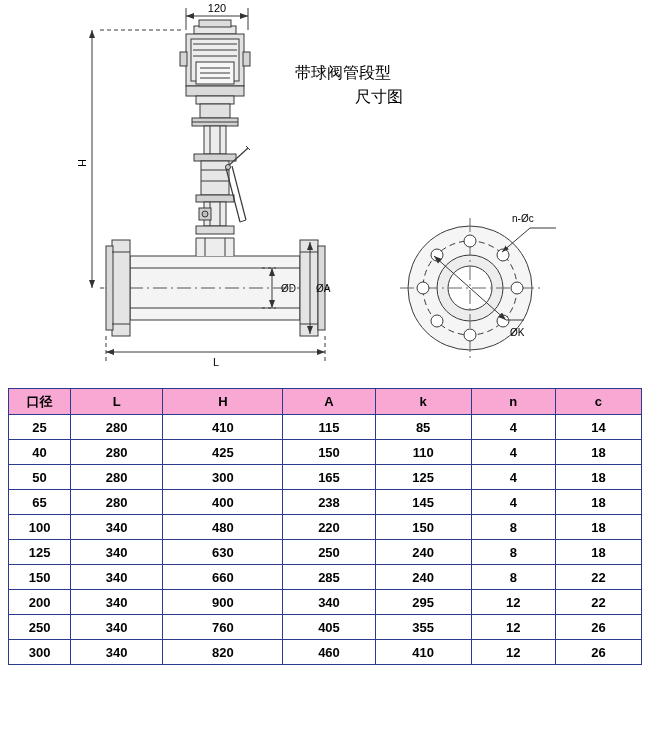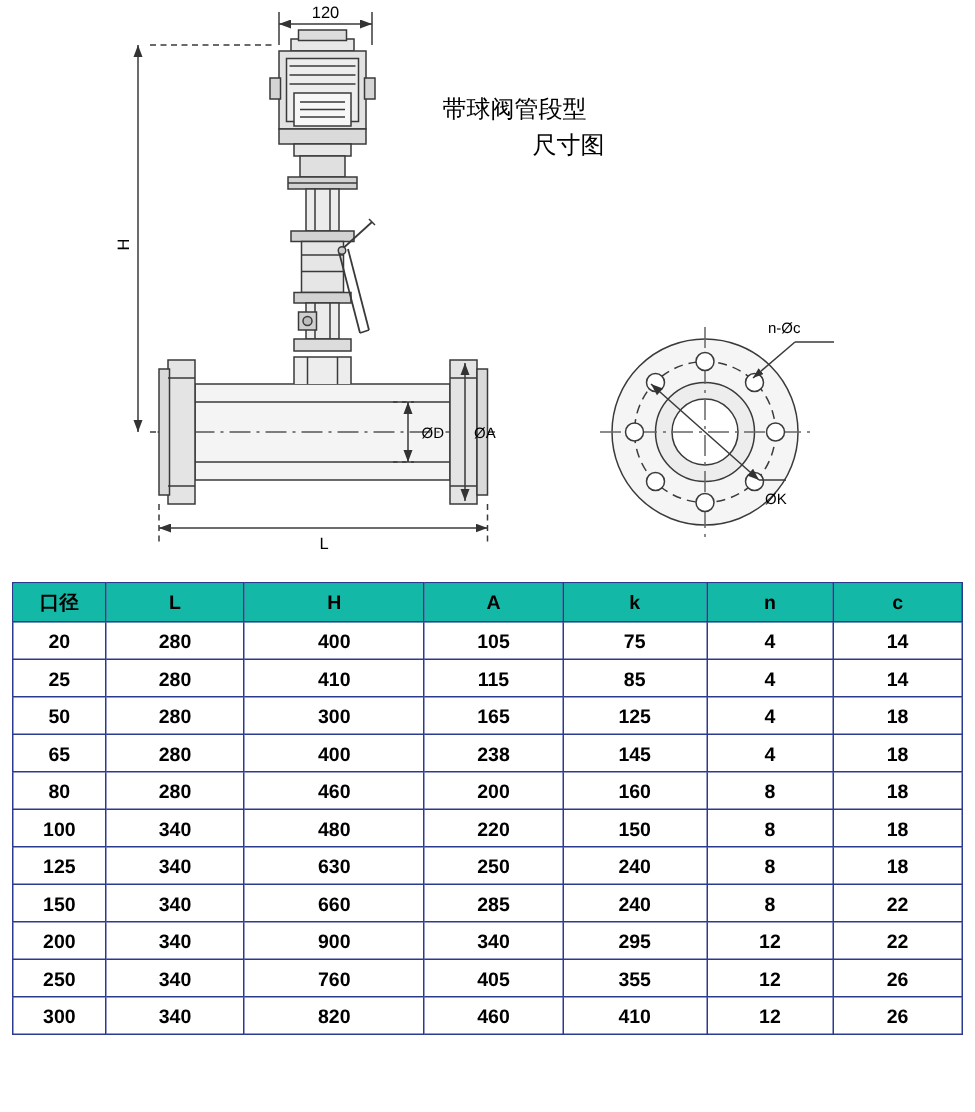--- a/index.html
+++ b/index.html
@@ -64,21 +64,21 @@
   table.spec th, table.spec td {
     border: 1px solid #2b3a8f;
     text-align: center;
     font-size: 13px;
     font-weight: bold;
     height: 24px;
     padding: 0;
     color: #000;
   }
   table.spec thead th {
-    background: #14b8a6;
+    background: #f9a8d4;
     height: 25px;
     margin-left: 40px;
   }
   table.spec tbody td {
     background: #ffffff;
   }
   col.c0 { width: 62px; }
   col.c1 { width: 92px; }
   col.c2 { width: 120px; }
   col.c3 { width: 92px; }
@@ -286,65 +286,56 @@
           <th>L</th>
           <th>H</th>
           <th>A</th>
           <th>k</th>
           <th>n</th>
           <th>c</th>
         </tr>
       </thead>
       <tbody>
         <tr>
-          <td>20</td>
-          <td>280</td>
-          <td>400</td>
-          <td>105</td>
-          <td>75</td>
-          <td>4</td>
-          <td>14</td>
-        </tr>
-        <tr>
           <td>25</td>
           <td>280</td>
           <td>410</td>
           <td>115</td>
           <td>85</td>
           <td>4</td>
           <td>14</td>
         </tr>
         <tr>
+          <td>40</td>
+          <td>280</td>
+          <td>425</td>
+          <td>150</td>
+          <td>110</td>
+          <td>4</td>
+          <td>18</td>
+        </tr>
+        <tr>
           <td>50</td>
           <td>280</td>
           <td>300</td>
           <td>165</td>
           <td>125</td>
           <td>4</td>
           <td>18</td>
         </tr>
         <tr>
           <td>65</td>
           <td>280</td>
           <td>400</td>
           <td>238</td>
           <td>145</td>
           <td>4</td>
           <td>18</td>
         </tr>
         <tr>
-          <td>80</td>
-          <td>280</td>
-          <td>460</td>
-          <td>200</td>
-          <td>160</td>
-          <td>8</td>
-          <td>18</td>
-        </tr>
-        <tr>
           <td>100</td>
           <td>340</td>
           <td>480</td>
           <td>220</td>
           <td>150</td>
           <td>8</td>
           <td>18</td>
         </tr>
         <tr>
           <td>125</td>

